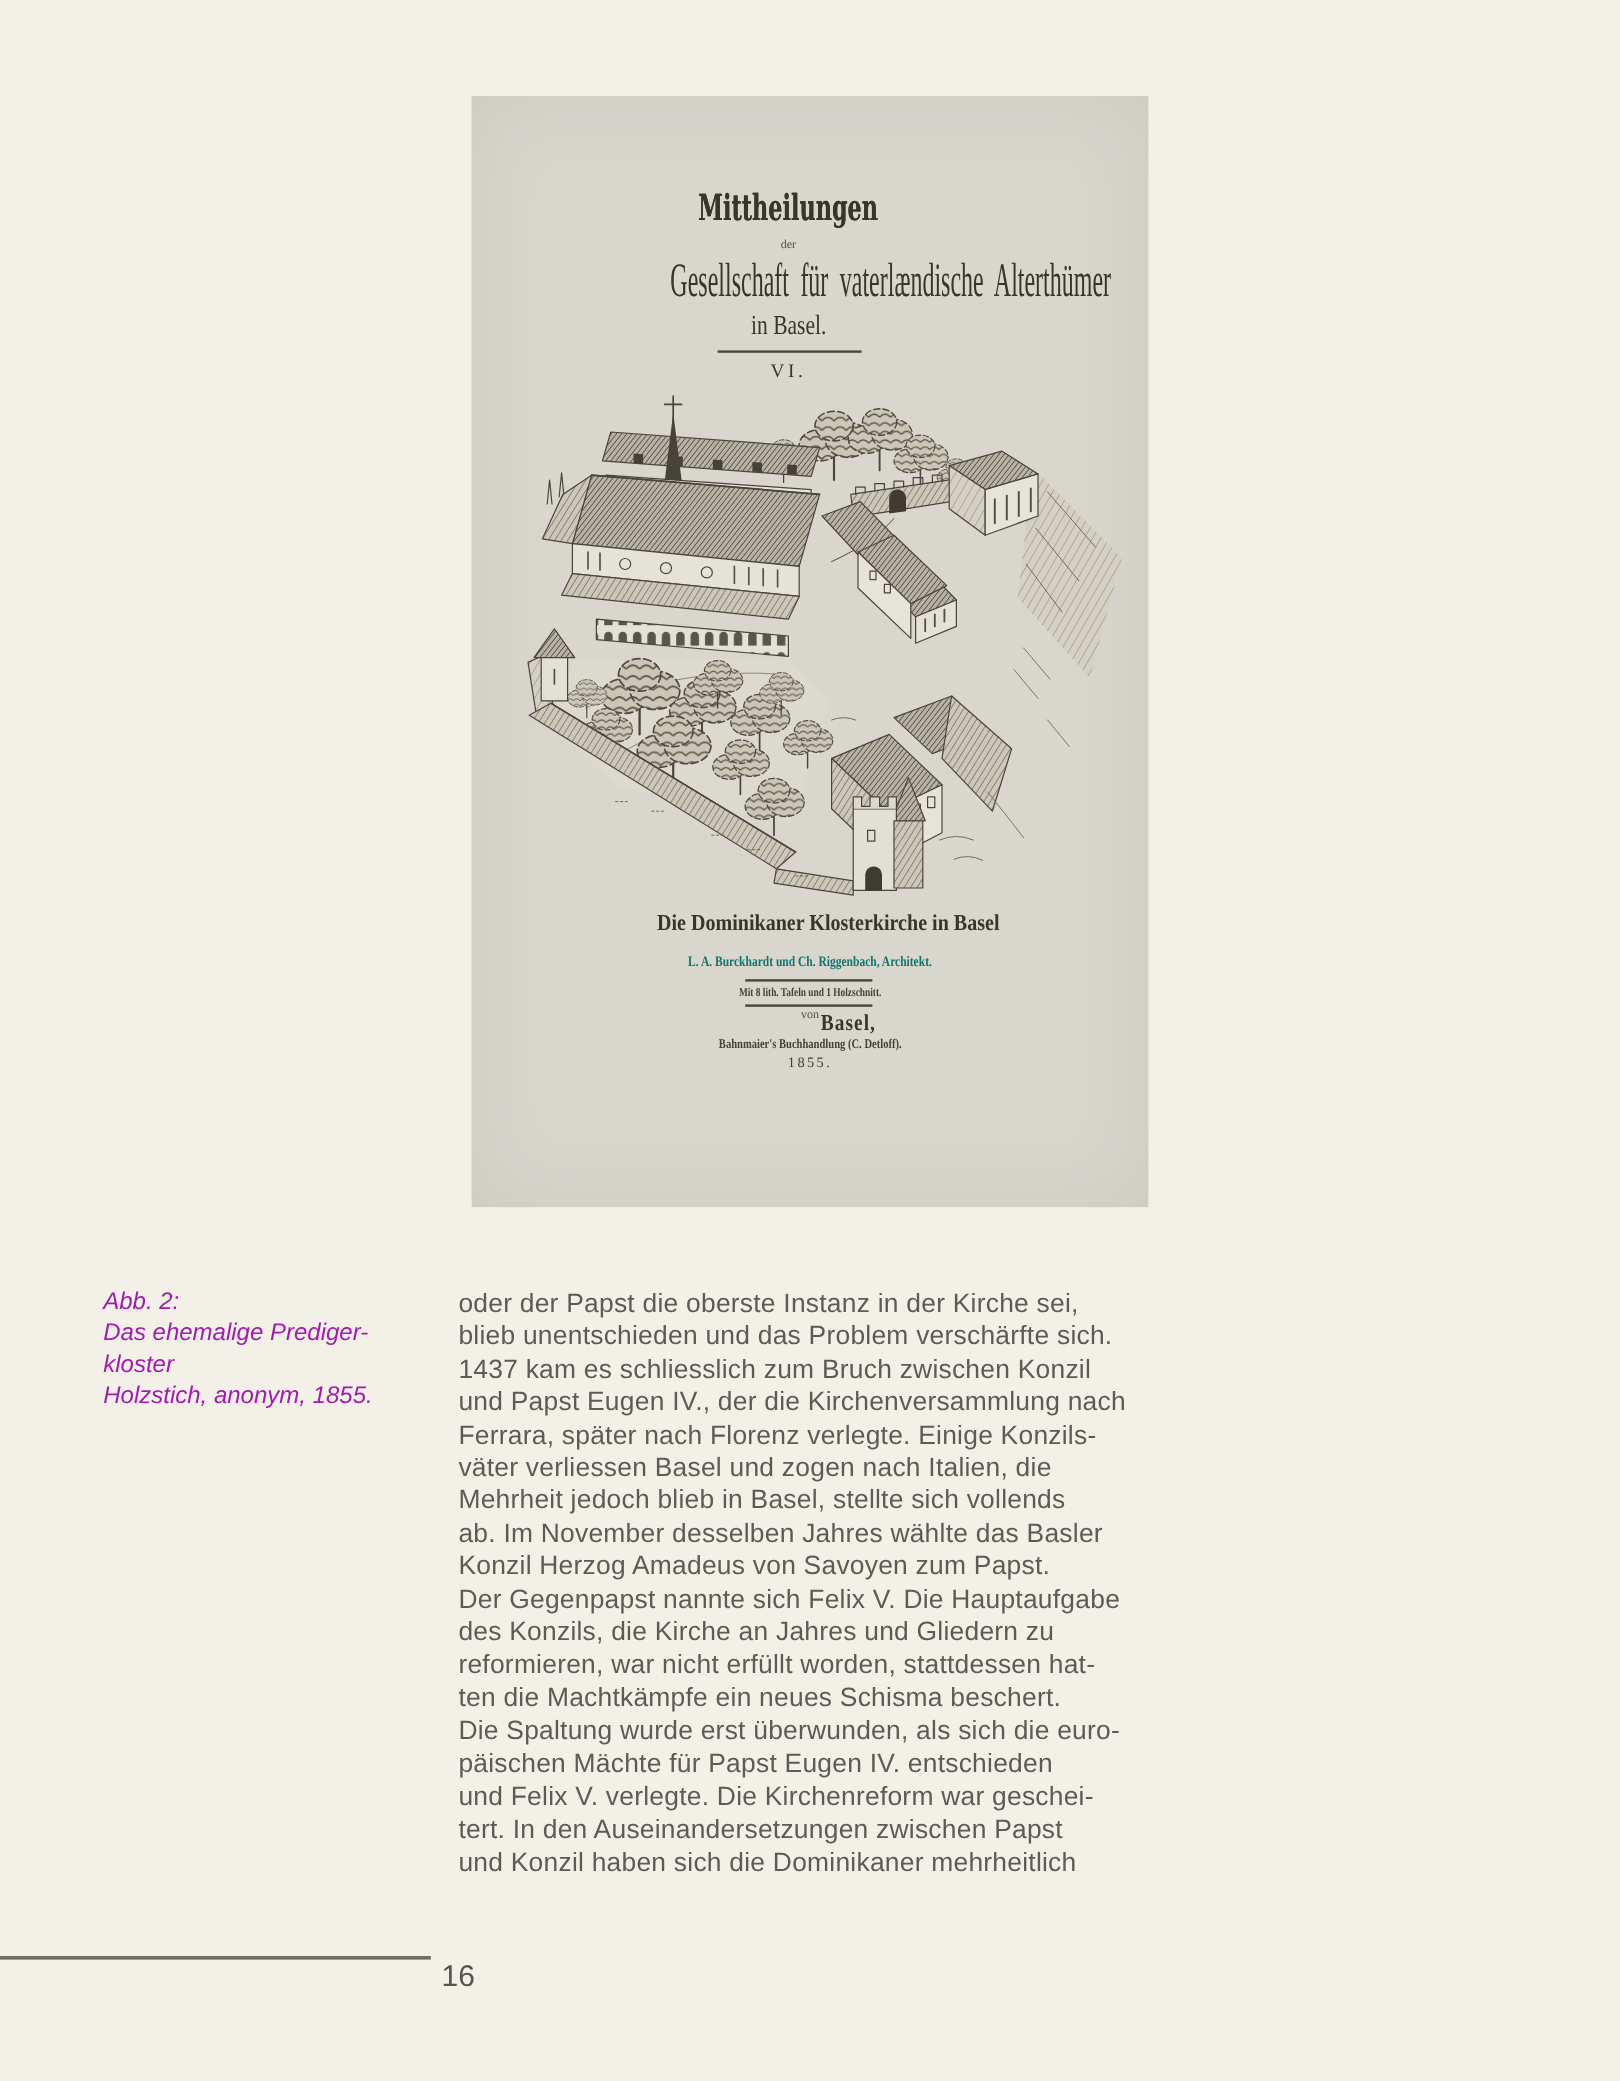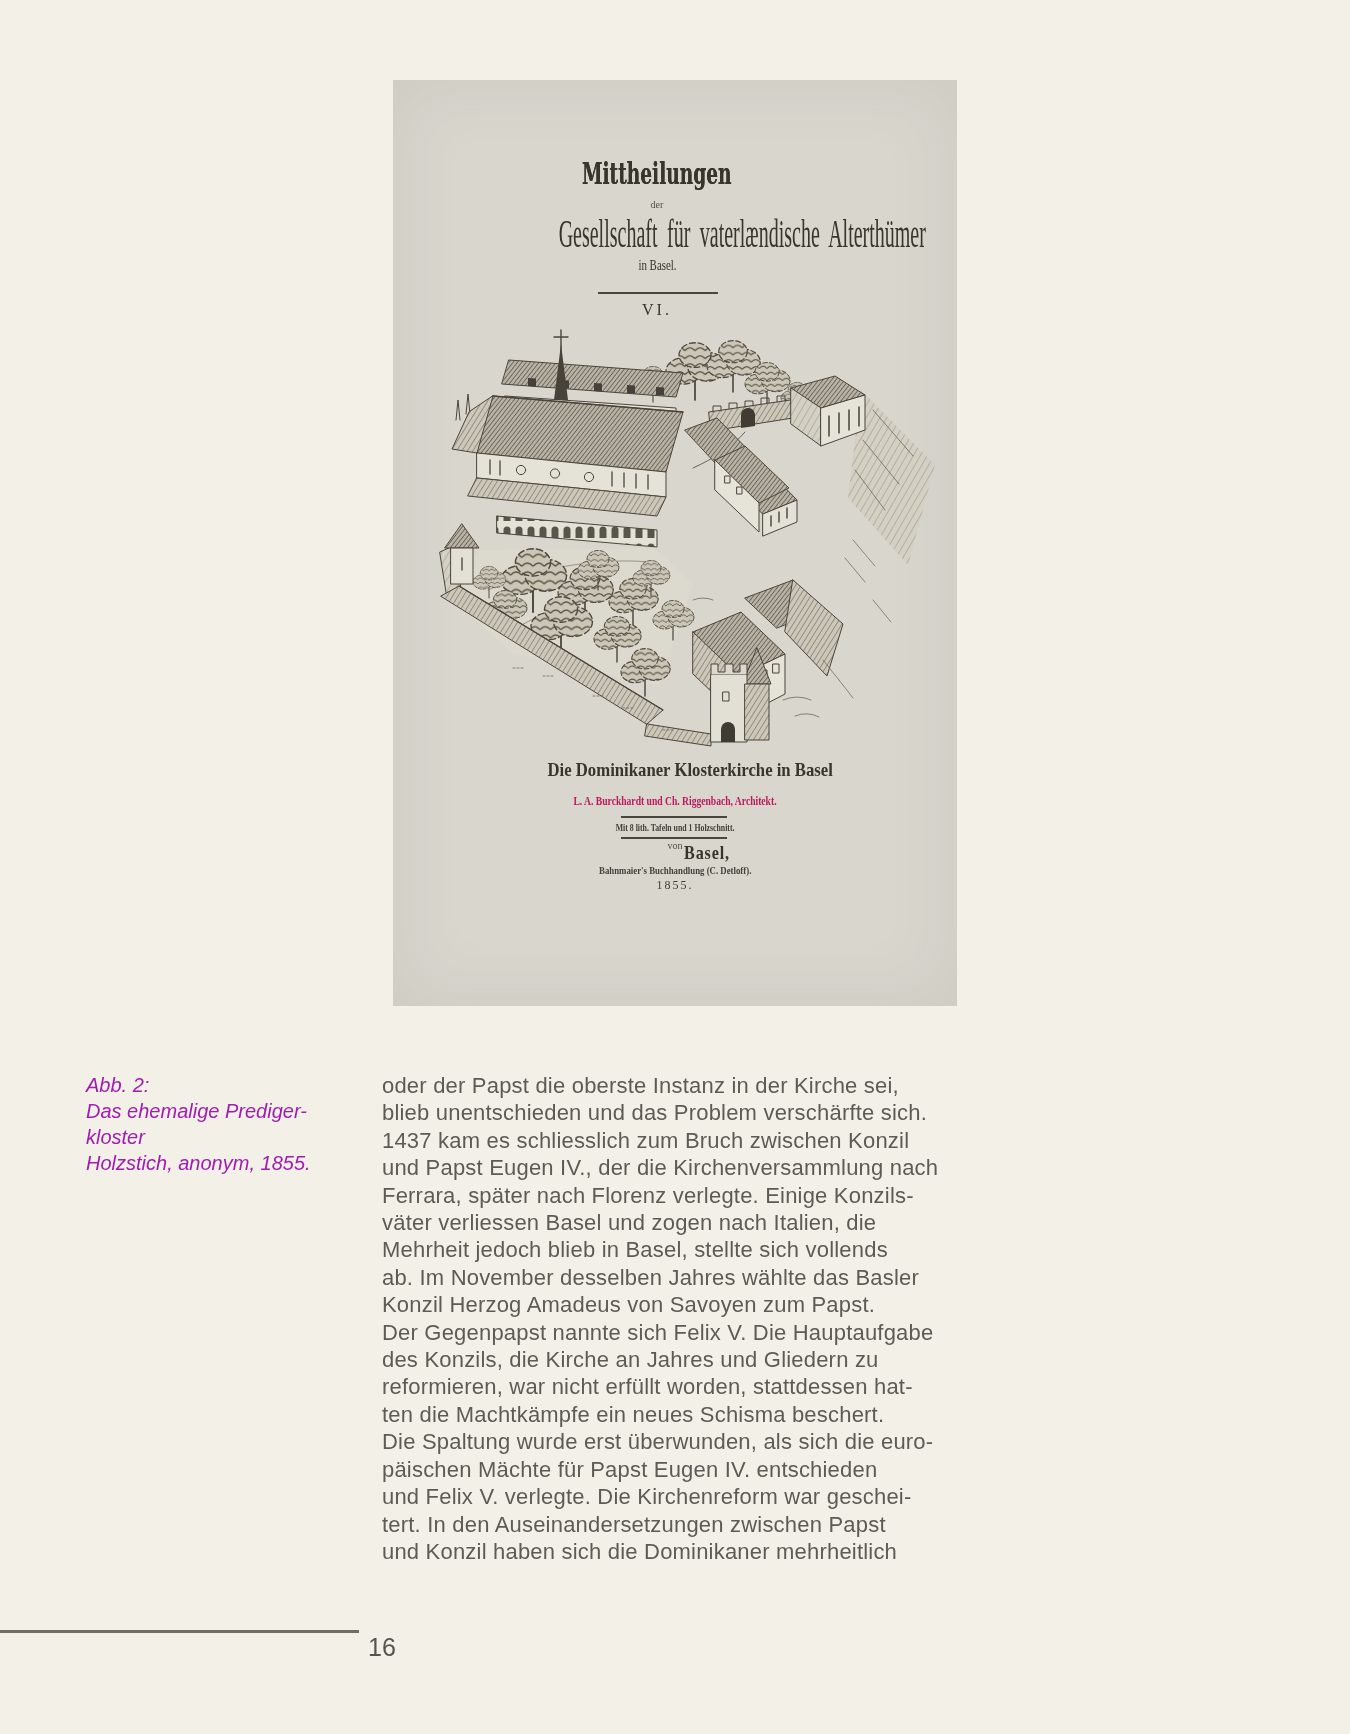--- a/index.html
+++ b/index.html
@@ -13,31 +13,31 @@
   .pline{position:absolute;left:0;width:100%;text-align:center;color:#39352d;
          font-family:"Liberation Serif",serif;white-space:nowrap;}
   .pline > span{display:inline-block;transform-origin:50% 50%;}
   .hdr{transform:translateX(-18px);}
   .masthead{top:76px;font-size:30px;font-weight:bold;font-family:"DejaVu Serif",serif;}
   .masthead > span{transform:scaleX(.62);text-shadow:0 0 .6px #39352d;}
   .tiny{font-size:10px;color:#554f44;}
   .der{top:119px;}
   .society{top:130px;font-size:40px;font-weight:normal;word-spacing:9px;}
   .society > span{transform:scaleX(.5);}
-  .inbasel{top:178px;font-size:14px;}
+  .inbasel{top:178px;font-size:23px;}
   .inbasel > span{transform:scaleX(.78);}
   .volume{top:221px;font-size:16px;font-weight:normal;letter-spacing:3px;}
   .rule{position:absolute;height:1.6px;background:#4a463e;}
   .rule-sm{left:205px;top:212px;width:120px;}
   .rule-a{left:228px;top:736px;width:106px;}
   .rule-b{left:228px;top:757px;width:106px;}
   .worktitle{top:679px;font-size:19px;font-weight:bold;transform:translateX(15px);}
   .worktitle > span{transform:scaleX(.88);}
   .von{top:720px;margin-top:40px;}
-  .authors{top:714px;font-size:12px;font-weight:bold;color:#be185d;}
+  .authors{top:714px;font-size:12px;font-weight:bold;color:#0f766e;}
   .authors > span{transform:scaleX(.8);}
   .note{top:742px;font-size:10px;font-weight:bold;color:#45413a;}
   .note > span{transform:scaleX(.78);}
   .city{top:762px;font-size:19px;font-weight:bold;letter-spacing:1px;padding-left:32px;}
   .city > span{transform:scaleX(.85);}
   .publisher{top:784px;font-size:11px;font-weight:bold;color:#45413a;}
   .publisher > span{transform:scaleX(.8);}
   .year{top:798px;font-size:12px;letter-spacing:2px;color:#413d34;}
 
   .engraving{position:absolute;left:0;top:220px;width:564px;height:450px;}

